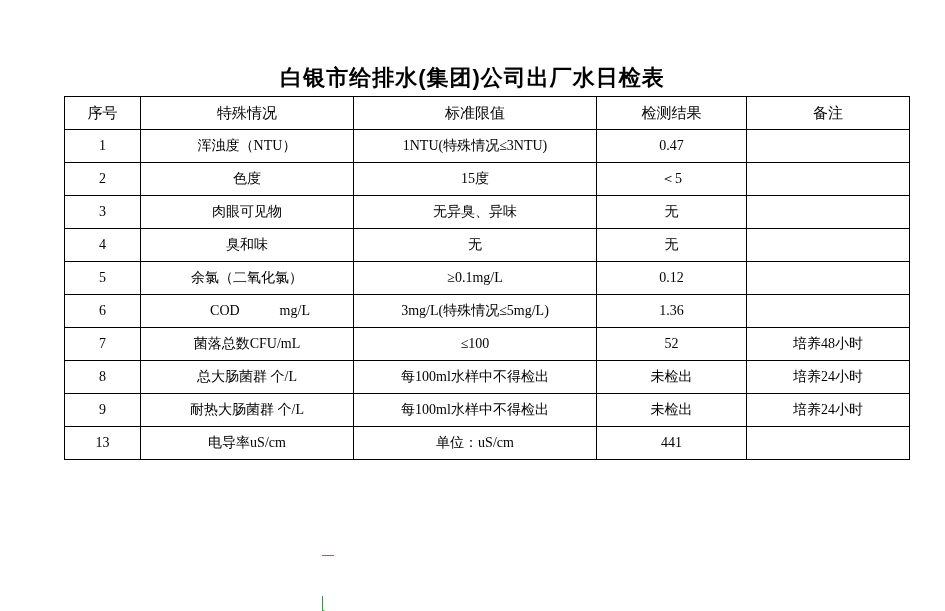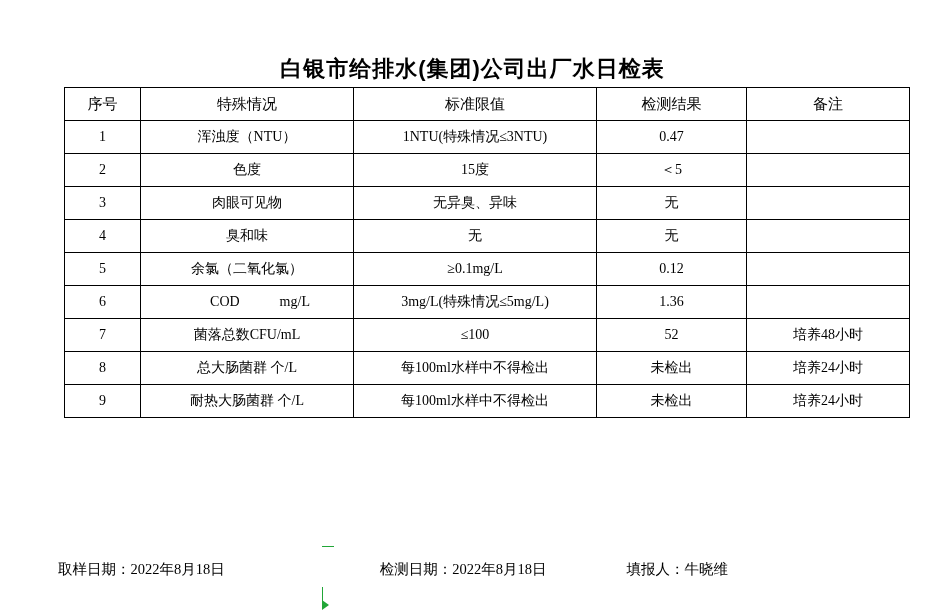--- a/index.html
+++ b/index.html
@@ -21,21 +21,21 @@
     height: 611px;
   }
   .title {
     text-align: center;
     font-family: "Liberation Sans", "DejaVu Sans", sans-serif;
     font-weight: bold;
     font-size: 22px;
     letter-spacing: 1px;
     padding-top: 50px;
     padding-bottom: 0;
-    margin: 4px;
+    margin: 13px;
   }
   .table-wrap {
     position: absolute;
     left: 64px;
     top: 83px;
     width: 845px;
   }
   table.report {
     border-collapse: collapse;
     width: 845px;
@@ -191,27 +191,29 @@
           <td>未检出</td>
           <td>培养24小时</td>
         </tr>
         <tr>
           <td>9</td>
           <td>耐热大肠菌群 个/L</td>
           <td>每100ml水样中不得检出</td>
           <td>未检出</td>
           <td>培养24小时</td>
         </tr>
+        <tr>
+          <td>13</td>
+          <td>电导率uS/cm</td>
+          <td>单位：uS/cm</td>
+          <td>441</td>
+          <td></td>
+        </tr>
       </tbody>
     </table>
   </div>
 
-  <div class="footer">
-    <span class="f-item f-sample">取样日期：2022年8月18日</span>
-    <span class="f-item f-test">检测日期：2022年8月18日</span>
-    <span class="f-item f-filler">填报人：牛晓维</span>
-  </div>
 
   <div class="mark-green"></div>
   <div class="mark-green2"></div>
   <div class="mark-green3"></div>
 
 </div>
 
 </body></html>

